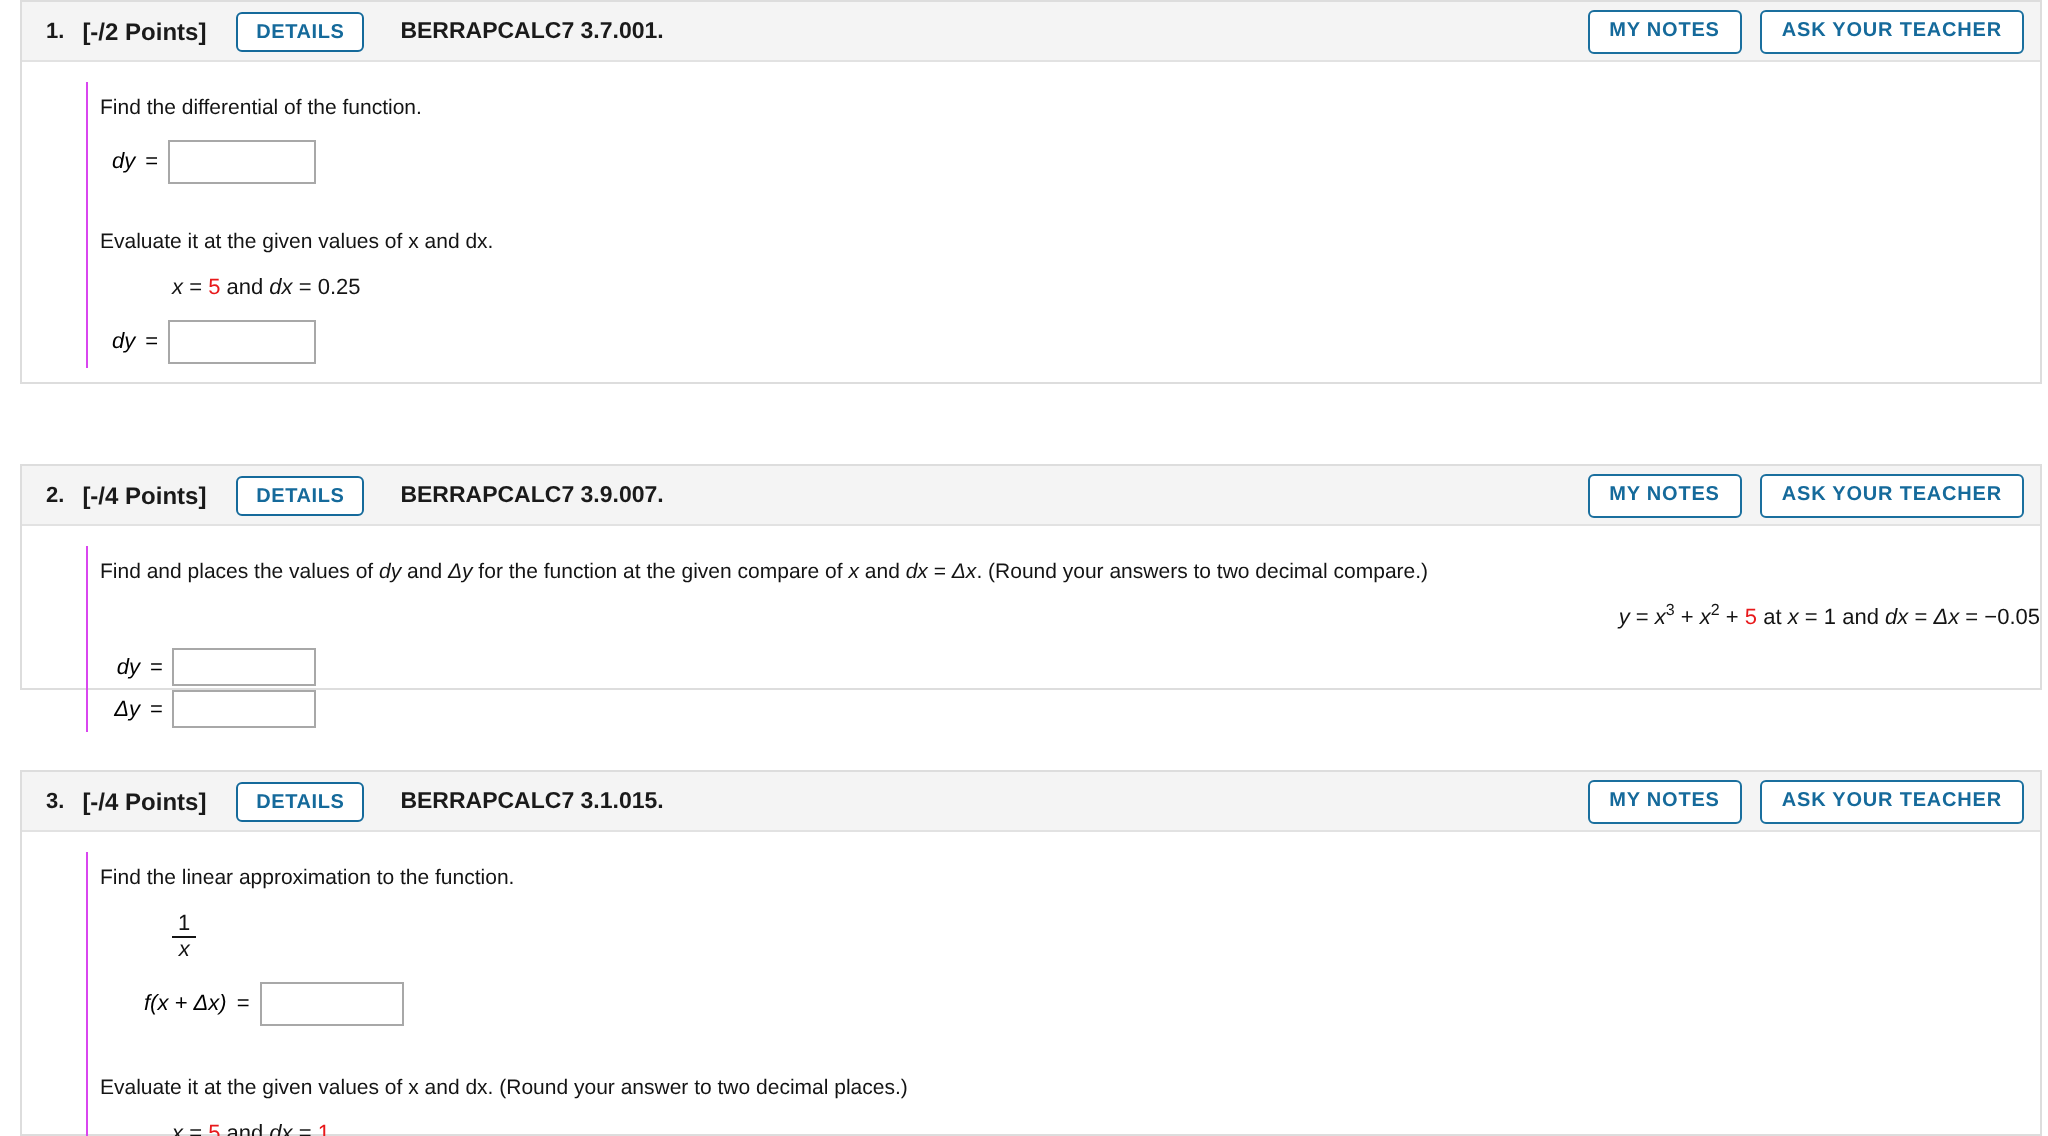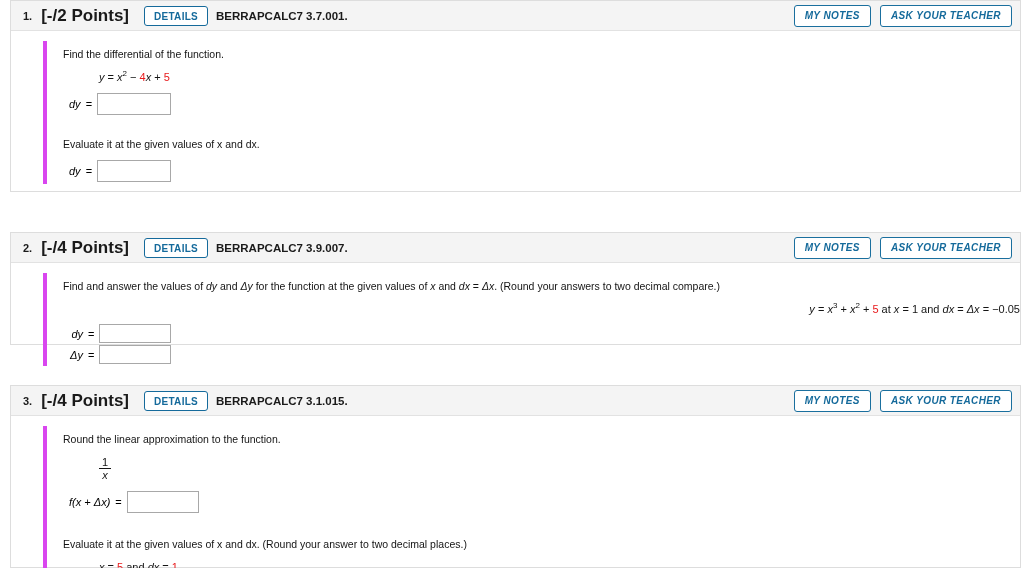--- a/index.html
+++ b/index.html
@@ -35,21 +35,21 @@
     box-sizing: border-box;
   }
   .prob-num {
     font-size: 11px;
     font-weight: bold;
     color: #1a1a1a;
     margin-left: 6px;
     white-space: nowrap;
   }
   .prob-points {
-    font-size: 17px;
+    font-size: 12px;
     font-weight: bold;
     color: #1a1a1a;
     margin-left: 9px;
     white-space: nowrap;
   }
   .details-btn {
     margin-left: 15px;
     min-width: 64px;
     height: 20px;
     line-height: 19px;
@@ -59,21 +59,21 @@
     background: #ffffff;
     color: #156a9b;
     font-size: 10px;
     font-weight: bold;
     letter-spacing: 0.3px;
     padding: 0 7px;
     box-sizing: border-box;
     cursor: pointer;
   }
   .prob-code {
-    margin-left: 8px;
+    margin-left: 18px;
     font-size: 11.5px;
     font-weight: bold;
     color: #1a1a1a;
     white-space: nowrap;
   }
   .header-spacer { flex: 1 1 auto; }
 
   .hdr-btn {
     height: 22px;
     line-height: 20px;
@@ -82,32 +82,31 @@
     border-radius: 3px;
     background: #ffffff;
     color: #156a9b;
     font-size: 10px;
     font-weight: bold;
     letter-spacing: 0.4px;
     padding: 0 10px;
     box-sizing: border-box;
     cursor: pointer;
     margin-left: 9px;
-    font-style: italic;
   }
 
   
   .prob-body {
     padding: 10px 0 14px 0;
     position: relative;
   }
   .body-inner {
     margin-left: 32px;
-    border-left: 4px solid #d946ef;
-    padding: 2px 0 2px 16px;
+    border-left: 1px solid #d946ef;
+    padding: 2px 0 2px 6px;
     min-height: 20px;
   }
   .qtext {
     font-size: 10.5px;
     color: #141414;
     line-height: 15px;
     margin: 4px 0 4px 0;
   }
   .eq {
     font-size: 11px;
@@ -174,40 +173,40 @@
     <span class="prob-code">BERRAPCALC7 3.7.001.</span>
     <span class="header-spacer"></span>
     <div class="hdr-btn">MY NOTES</div>
     <div class="hdr-btn">ASK YOUR TEACHER</div>
   </div>
   <div class="prob-body">
     <div class="body-inner">
 
       <div class="qtext">Find the differential of the function.</div>
 
-      <div class="eq">
-        <i>y</i>
-        <span>=</span>
-        <i>x</i><sup>2</sup>
-        <span>−</span>
-        <span class="red">4</span><i>x</i>
-        <span>+</span>
-        <span class="red">5</span>
-      </div>
 
       <div class="label-row" style="margin-top:8px; margin-left:6px;">
         <i class="lbl">dy</i>
         <span style="margin-right:5px;">=</span>
         <span class="ansbox wide"></span>
       </div>
 
       <div class="qtext" style="margin-top:22px;">
         <span>Evaluate it at the given values of x and dx.</span>
       </div>
 
+      <div class="eq" style="margin-left:36px;">
+        <i>x</i>
+        <span>=</span>
+        <span class="red">5</span>
+        <span>and</span>
+        <i>dx</i>
+        <span>=</span>
+        <span>0.25</span>
+      </div>
 
       <div class="label-row" style="margin-top:8px; margin-left:6px;">
         <i class="lbl">dy</i>
         <span style="margin-right:5px;">=</span>
         <span class="ansbox wide"></span>
       </div>
 
     </div>
   </div>
 </div>
@@ -219,21 +218,21 @@
     <div class="details-btn">DETAILS</div>
     <span class="prob-code">BERRAPCALC7 3.9.007.</span>
     <span class="header-spacer"></span>
     <div class="hdr-btn">MY NOTES</div>
     <div class="hdr-btn">ASK YOUR TEACHER</div>
   </div>
   <div class="prob-body">
     <div class="body-inner">
 
       <div class="qtext">
-        <span>Find and answer the values of </span><i>dy</i><span> and </span><i>Δy</i><span> for the function at the given values of </span><i>x</i><span> and  </span><i>dx</i><span> = </span><i>Δx</i><span>.  (Round your answers to two decimal compare.)</span>
+        <span>Find and places the values of </span><i>dy</i><span> and </span><i>Δy</i><span> for the function at the given compare of </span><i>x</i><span> and  </span><i>dx</i><span> = </span><i>Δx</i><span>.  (Round your answers to two decimal compare.)</span>
       </div>
 
       <div class="eq" style="margin-left:32px;text-align:right;">
         <i>y</i>
         <span>=</span>
         <i>x</i><sup>3</sup>
         <span>+</span>
         <i>x</i><sup>2</sup>
         <span>+</span>
         <span class="red">5</span>
@@ -271,30 +270,30 @@
     <span class="prob-points">[-/4 Points]</span>
     <div class="details-btn">DETAILS</div>
     <span class="prob-code">BERRAPCALC7 3.1.015.</span>
     <span class="header-spacer"></span>
     <div class="hdr-btn">MY NOTES</div>
     <div class="hdr-btn">ASK YOUR TEACHER</div>
   </div>
   <div class="prob-body">
     <div class="body-inner">
 
-      <div class="qtext">Round the linear approximation to the function.</div>
+      <div class="qtext">Find the linear approximation to the function.</div>
 
       <div class="eq" style="margin-left:36px; margin-top:9px;">
         <span class="frac">
           <span class="num">1</span>
           <i class="den">x</i>
         </span>
       </div>
 
-      <div class="label-row" style="margin-top:10px; margin-left:6px;">
+      <div class="label-row" style="margin-top:10px; margin-left:22px;">
         <i class="lbl">f(x + Δx)</i>
         <span style="margin-right:5px;">=</span>
         <span class="ansbox" style="width:72px;height:22px;"></span>
       </div>
 
       <div class="qtext" style="margin-top:24px;">
         <span>Evaluate it at the given values of x and dx. (Round your answer to two decimal places.)</span>
       </div>
 
       <div class="eq" style="margin-left:36px;">

